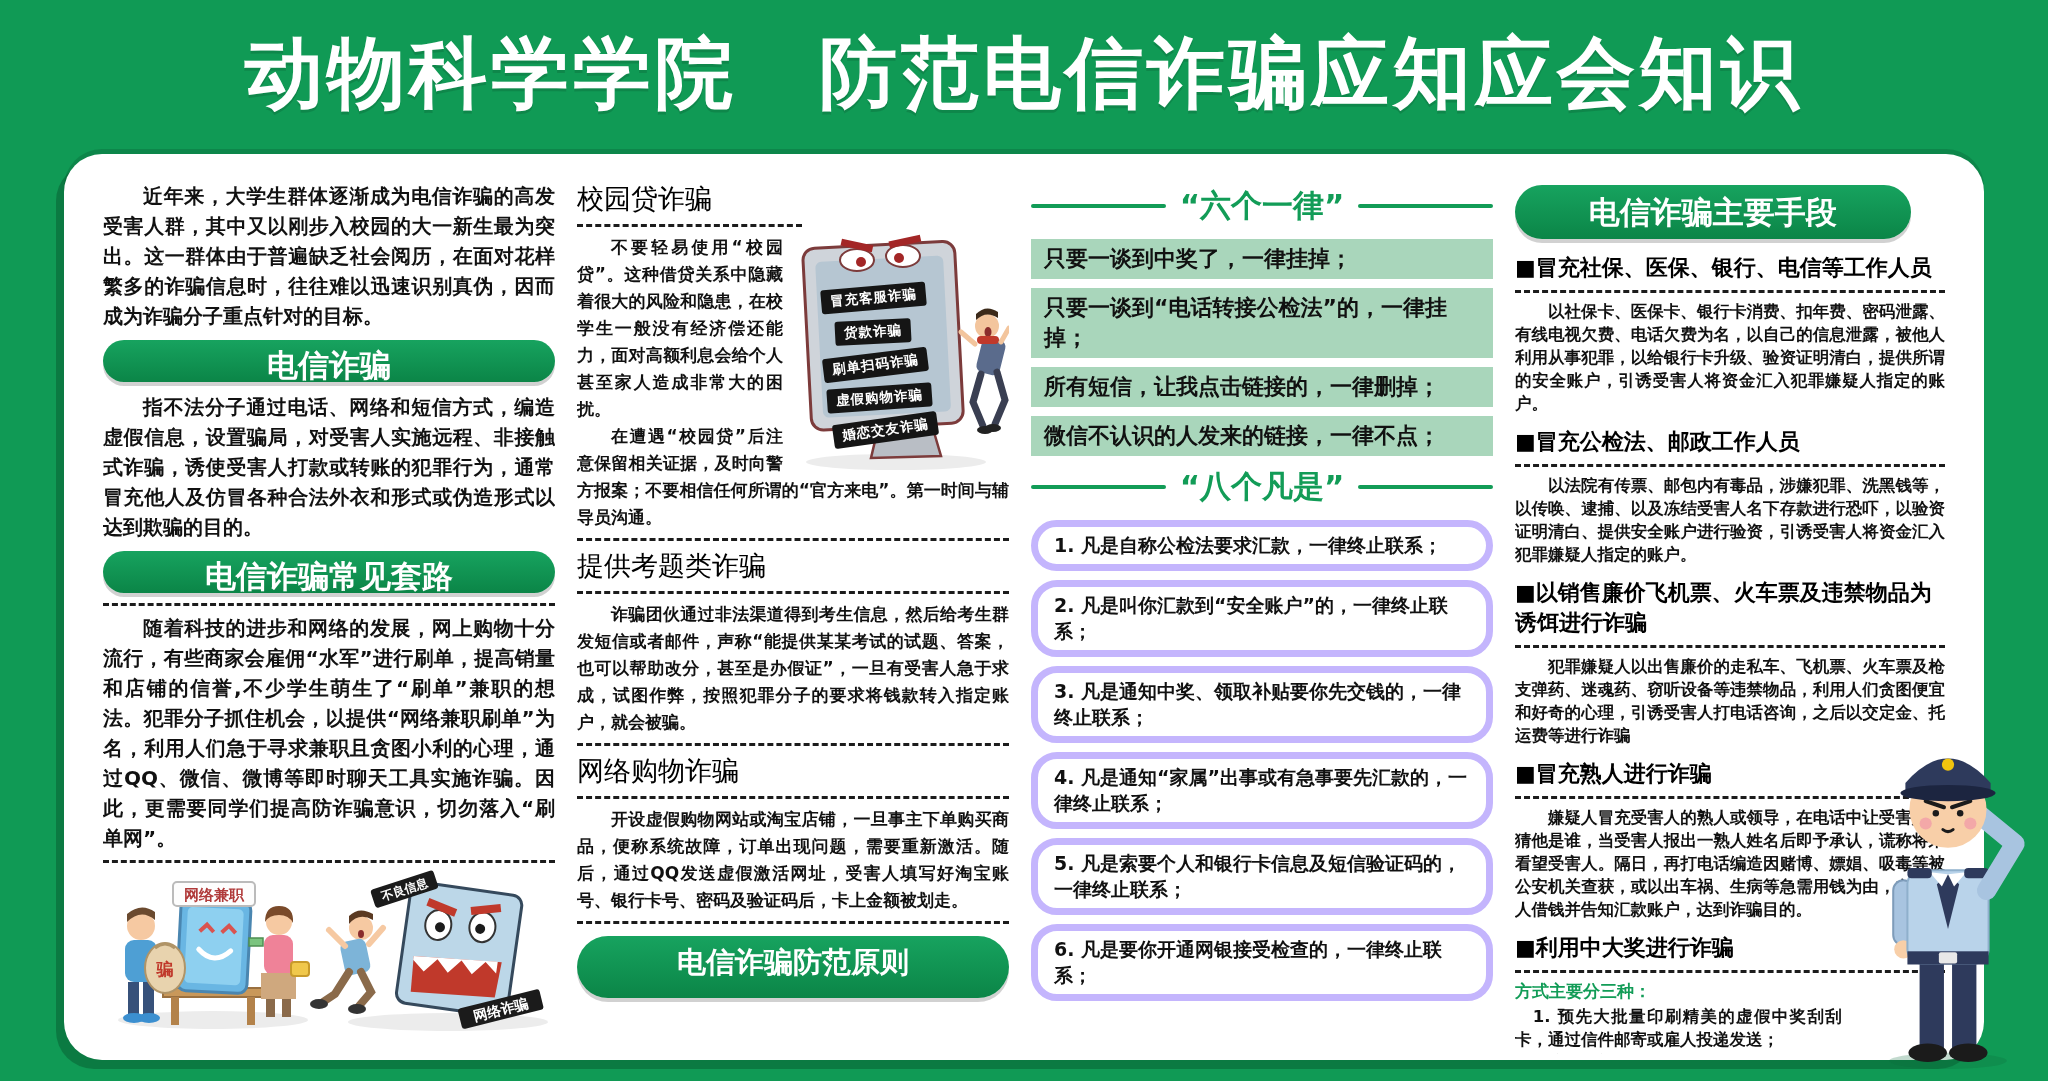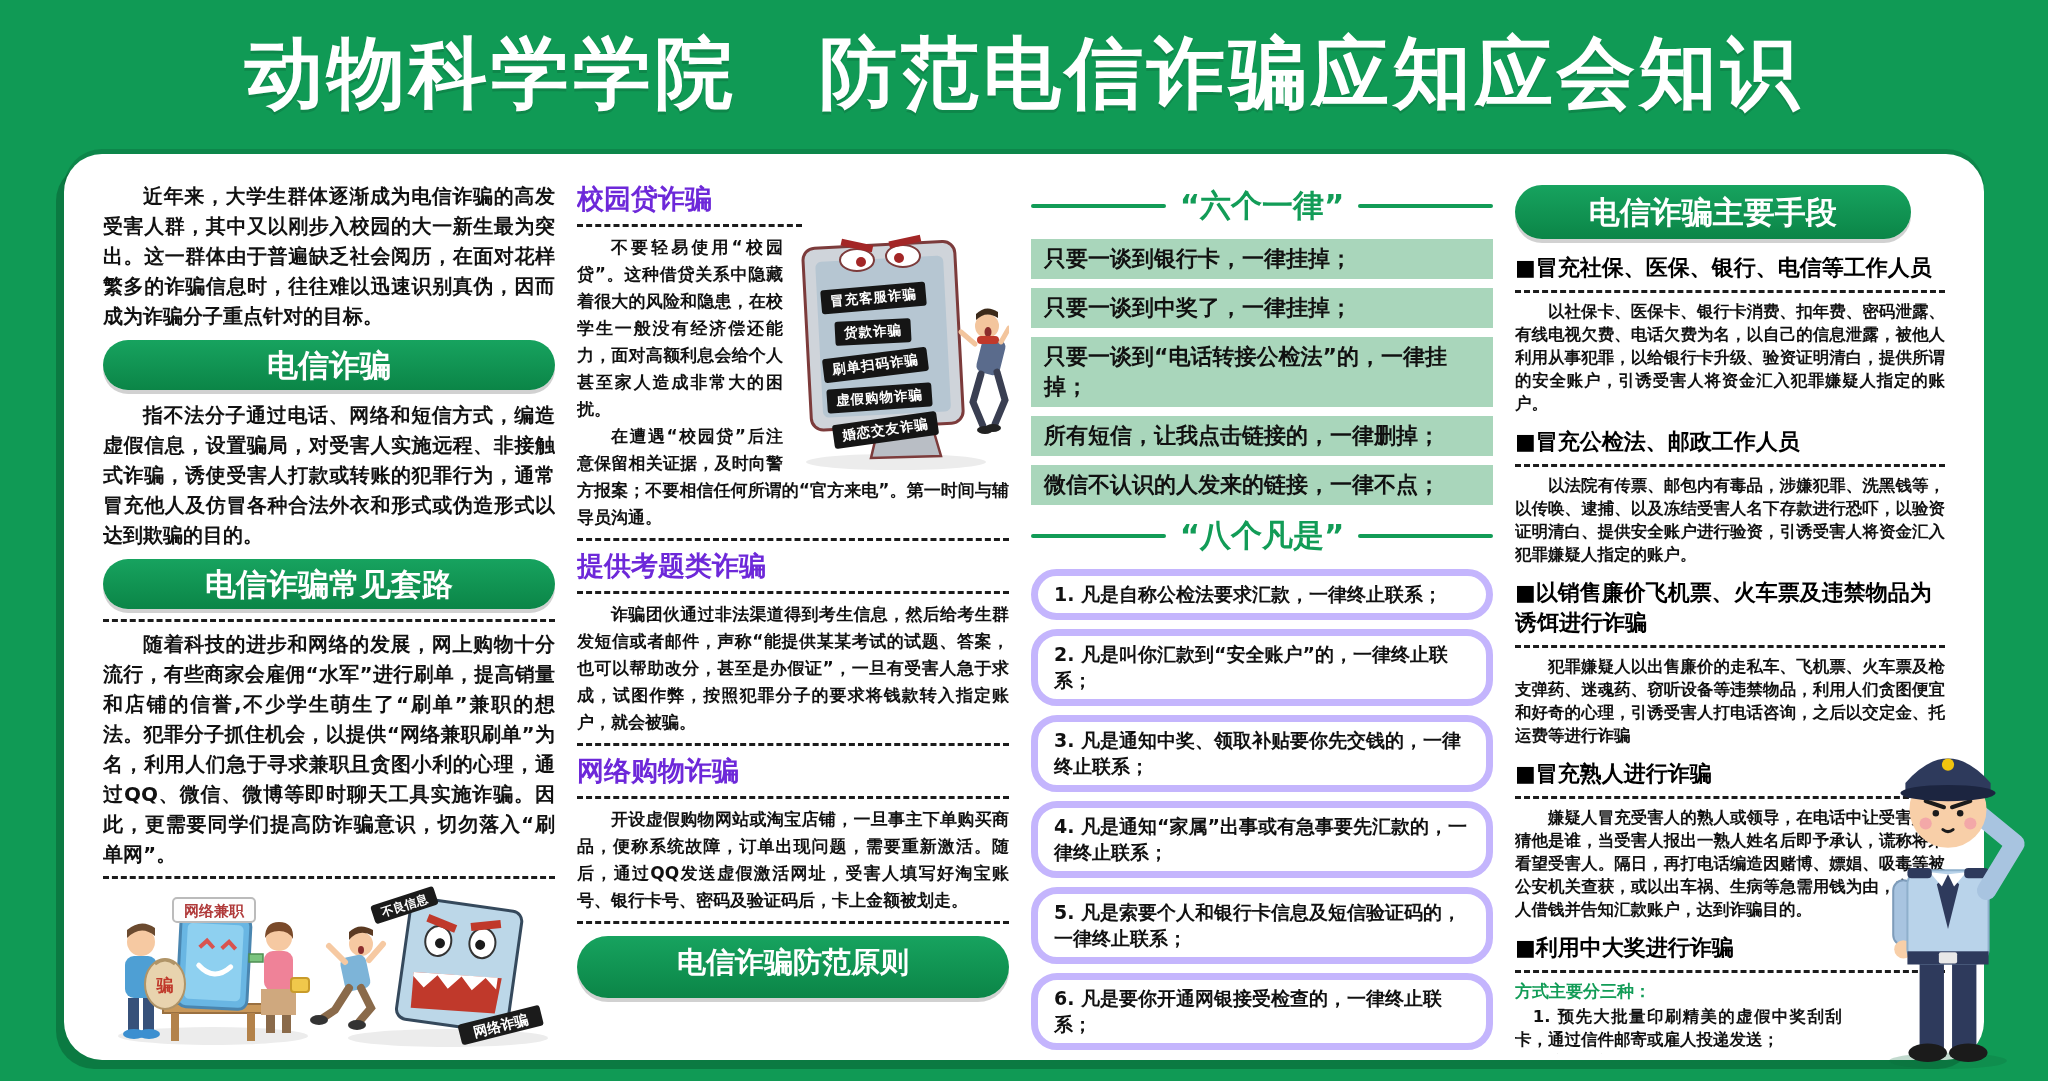--- a/index.html
+++ b/index.html
@@ -29,26 +29,26 @@
   }
   .col{overflow:hidden;position:relative;}
   
   .pill{
     background:linear-gradient(180deg,#17a35f,#0b8547);
     color:#fff;border-radius:44px;text-align:center;font-weight:900;
     box-shadow:0 4px 0 rgba(0,0,0,.18);
   }
   .dash{border-top:3px dashed #1c1c1c;height:0;margin:7px 0;}
   .txt{font-weight:700;text-align:justify;text-indent:2em;margin:0;}
-  .greenhead{color:#6d28d9;font-weight:700;}
+  .greenhead{color:#000000;font-weight:400;}
   .ruletitle{display:flex;align-items:center;gap:14px;color:#129c57;font-weight:900;}
   .ruletitle::before,.ruletitle::after{content:"";flex:1;height:4px;background:#129c57;border-radius:2px;}
   
   .c1-txt{font-size:20px;line-height:30px;}
-  .c1-pill{font-size:31px;line-height:50px;height:50px;margin:9px 0 10px 0;}
+  .c1-pill{font-size:31px;line-height:50px;height:42px;margin:9px 0 10px 0;}
   .c1-sub{font-size:29px;margin:2px 0 2px 0;}
   
   .c2-head{font-size:27px;margin:0 0 2px 0;}
   .c2-txt{font-size:17px;line-height:27px;}
   .monitor-wrap{float:right;width:218px;height:238px;margin:0 0 4px 8px;position:relative;}
   .banner{
     position:absolute;background:#151515;color:#fff;font-size:13.5px;font-weight:700;
     padding:3px 9px;white-space:nowrap;border-radius:3px;letter-spacing:1px;
   }
   .c2-pill{font-size:29px;line-height:52px;height:62px;margin:12px 0 10px 0;}
@@ -213,21 +213,20 @@
       <div class="greenhead c2-head">网络购物诈骗</div>
       <div class="dash"></div>
       <p class="txt c2-txt">开设虚假购物网站或淘宝店铺，一旦事主下单购买商品，便称系统故障，订单出现问题，需要重新激活。随后，通过QQ发送虚假激活网址，受害人填写好淘宝账号、银行卡号、密码及验证码后，卡上金额被划走。</p>
       <div class="dash"></div>
       <div class="pill c2-pill">电信诈骗防范原则</div>
 
     </div>
 
     <div class="col">
       <div class="ruletitle c3-title">“六个一律”</div>
-      <div class="six">只要一谈到银行卡，一律挂掉；</div>
       <div class="six">只要一谈到中奖了，一律挂掉；</div>
       <div class="six">只要一谈到“电话转接公检法”的，一律挂掉；</div>
       <div class="six">所有短信，让我点击链接的，一律删掉；</div>
       <div class="six">微信不认识的人发来的链接，一律不点；</div>
       <div class="ruletitle c3-title" style="margin-top:10px;">“八个凡是”</div>
       <div class="eight">1. 凡是自称公检法要求汇款，一律终止联系；</div>
       <div class="eight">2. 凡是叫你汇款到“安全账户”的，一律终止联系；</div>
       <div class="eight">3. 凡是通知中奖、领取补贴要你先交钱的，一律终止联系；</div>
       <div class="eight">4. 凡是通知“家属”出事或有急事要先汇款的，一律终止联系；</div>
       <div class="eight">5. 凡是索要个人和银行卡信息及短信验证码的，一律终止联系；</div>

